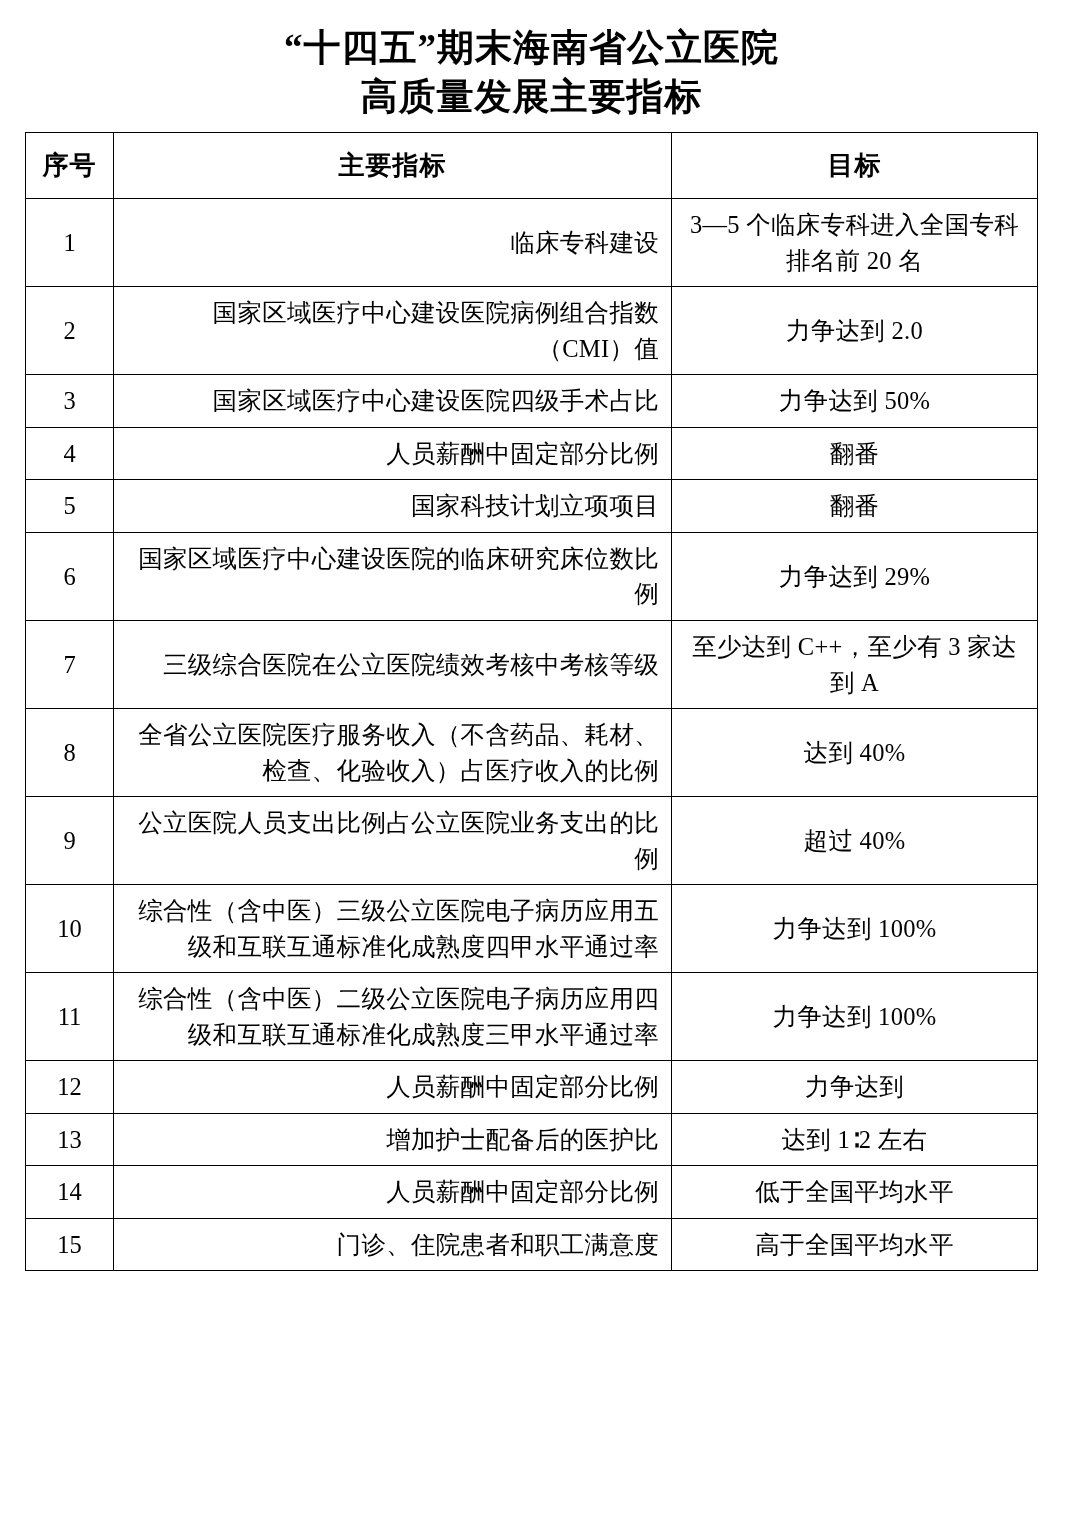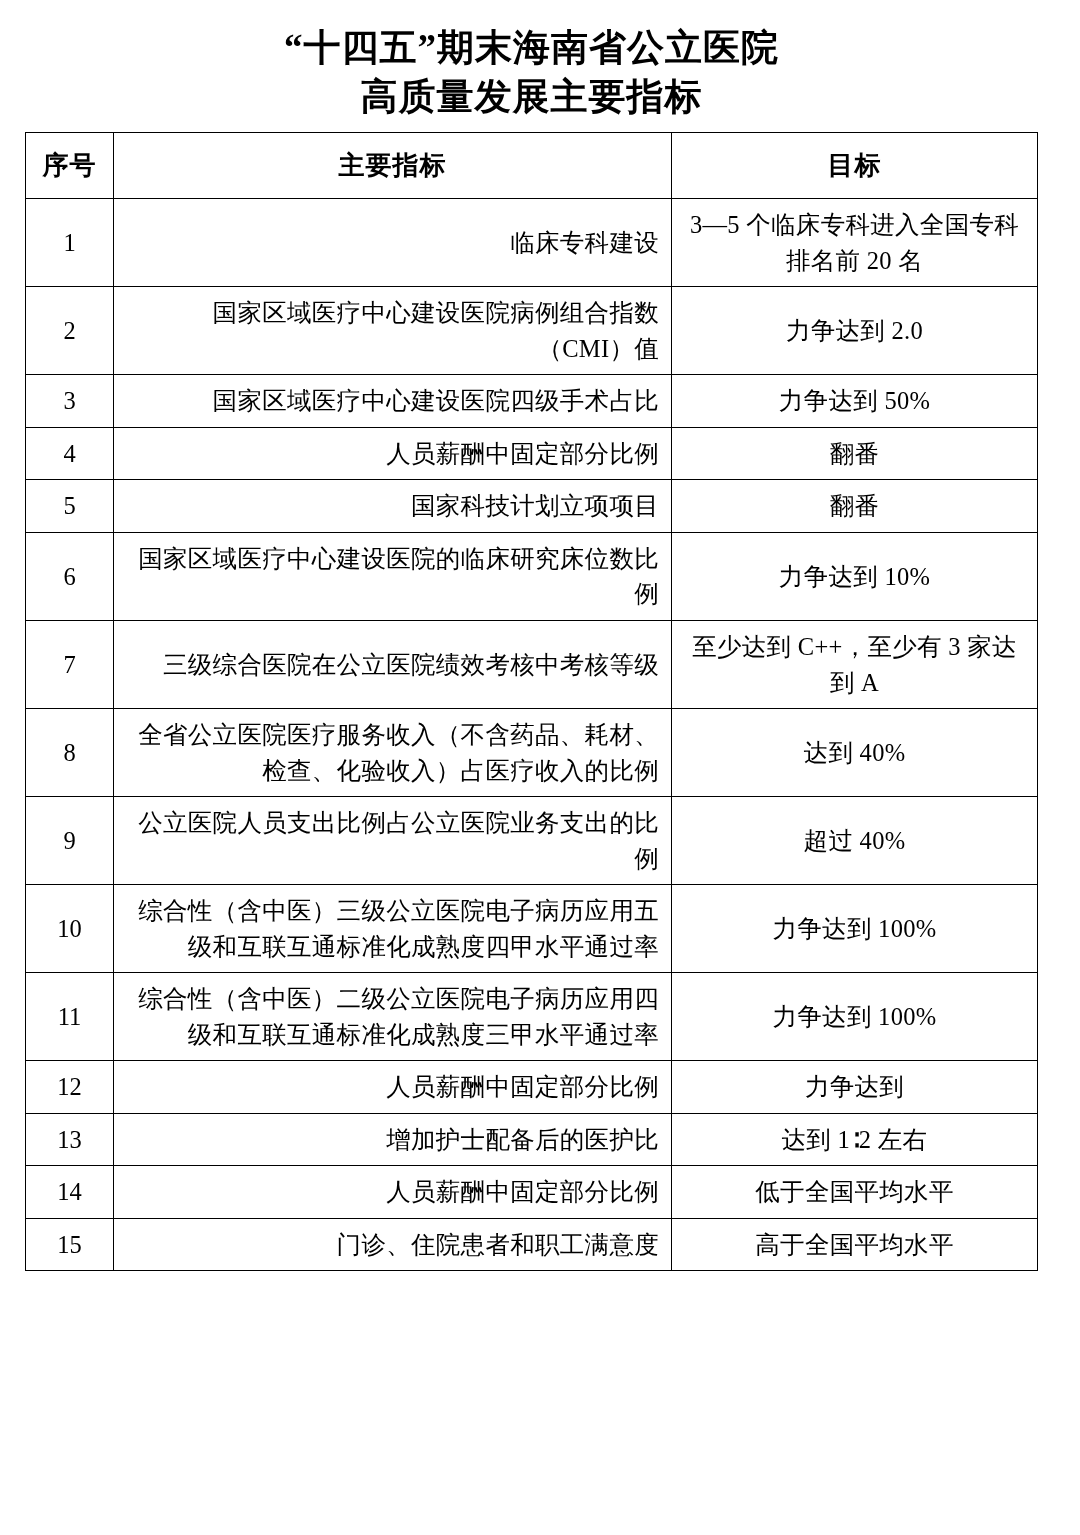--- a/index.html
+++ b/index.html
@@ -121,21 +121,21 @@
         <td class="target wrap">翻番</td>
       </tr>
       <tr>
         <td class="num">5</td>
         <td class="name wrap">国家科技计划立项项目</td>
         <td class="target wrap">翻番</td>
       </tr>
       <tr>
         <td class="num">6</td>
         <td class="name wrap">国家区域医疗中心建设医院的临床研究床位数比例</td>
-        <td class="target wrap">力争达到 10%</td>
+        <td class="target wrap">力争达到 29%</td>
       </tr>
       <tr>
         <td class="num">7</td>
         <td class="name wrap">三级综合医院在公立医院绩效考核中考核等级</td>
         <td class="target wrap">至少达到 C++，至少有 3 家达到 A</td>
       </tr>
       <tr>
         <td class="num">8</td>
         <td class="name wrap">全省公立医院医疗服务收入（不含药品、耗材、检查、化验收入）占医疗收入的比例</td>
         <td class="target wrap">达到 40%</td>

